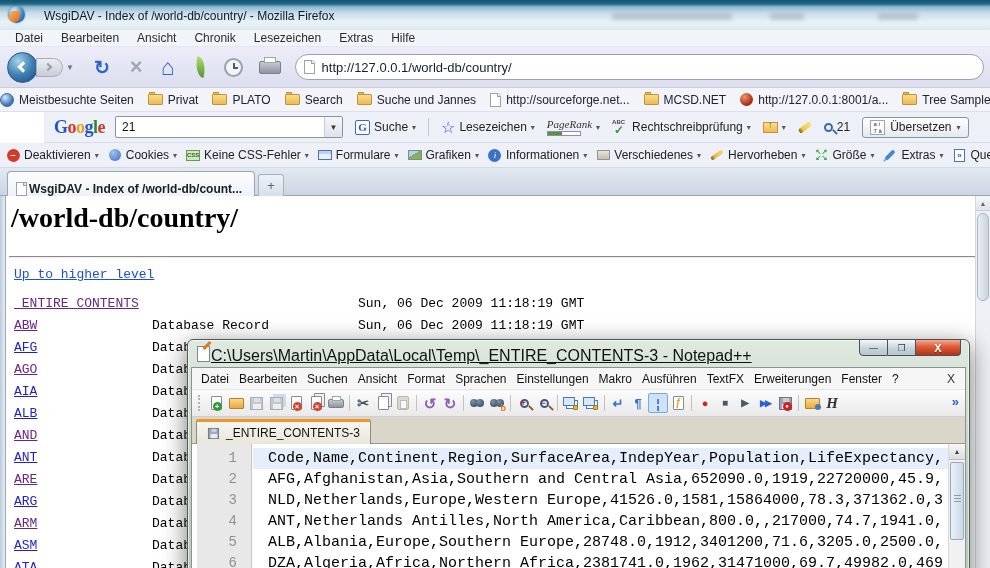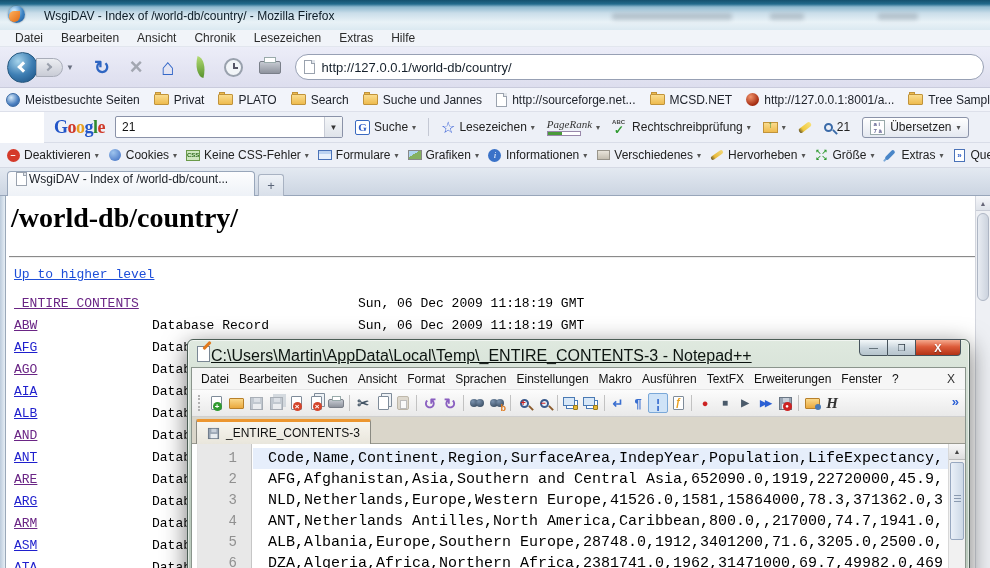--- a/index.html
+++ b/index.html
@@ -46,21 +46,21 @@
   .nav-print{margin-left:16px;width:22px;height:13px;flex:none;border-radius:2px;position:relative;
     background:linear-gradient(180deg,#c6cad2,#8f949e);border:1px solid #7a7f89;}
   .nav-print i{position:absolute;left:4px;top:-5px;width:12px;height:6px;background:#fff;border:1px solid #9aa;}
   .urlbar{flex:1;height:26px;margin:0 6px 0 14px;background:#fff;border:1px solid #97a0b4;
     border-radius:13px;display:flex;align-items:center;padding-left:8px;}
   .ic-page{width:11px;height:14px;background:#fff;border:1px solid #9aa2ae;position:relative;flex:none;}
   .ic-page i{position:absolute;right:-1px;top:-1px;width:4px;height:4px;background:#dfe3e9;border-left:1px solid #9aa2ae;border-bottom:1px solid #9aa2ae;}
   .url-text{font-size:13px;color:#15202b;margin-left:7px;white-space:nowrap;}
 
   .ff-bookmarksbar{position:absolute;left:0;top:88px;width:990px;height:24px;background:#f2f4fa;
-    border-bottom:1px solid #dde0ea;display:flex;align-items:center;padding-left:6px;gap:14px;overflow:hidden;}
+    border-bottom:1px solid #dde0ea;display:flex;align-items:center;gap:14px;overflow:hidden;}
   .bm-item{display:flex;align-items:center;gap:5px;flex:none;}
   .bm-label{font-size:12px;color:#20242c;white-space:nowrap;}
   .ic-folder{width:15px;height:11px;background:linear-gradient(180deg,#fadc8e,#eebb4e);
     border:1px solid #c1933a;border-radius:1px;position:relative;flex:none;}
   .ic-folder i{position:absolute;left:0;top:-3px;width:6px;height:2px;background:#eebb4e;border:1px solid #c1933a;border-bottom:none;}
   .ic-mv{width:14px;height:14px;border-radius:50%;flex:none;
     background:radial-gradient(circle at 35% 30%,#d6e9f8,#4a7fc0 60%,#2a5a96);border:1px solid #3a6aa4;}
   .ic-site{width:13px;height:13px;border-radius:50%;flex:none;
     background:radial-gradient(circle at 35% 30%,#f0926a,#a42a10 70%,#5e1204);}
 
@@ -95,23 +95,23 @@
   .g-tr-ic{width:15px;height:15px;border:1px solid #9aa;background:#fff;font-size:6px;line-height:7px;
     display:flex;flex-wrap:wrap;align-items:center;justify-content:center;color:#226;}
 
   .ff-devbar{position:absolute;left:0;top:143px;width:990px;height:25px;background:#edf0f7;
     border-bottom:1px solid #d5d9e4;display:flex;align-items:center;padding-left:6px;gap:9px;overflow:hidden;}
   .dev-item{display:flex;align-items:center;gap:4px;flex:none;font-size:12px;color:#222;}
   .dev-ic{width:14px;height:14px;display:flex;align-items:center;justify-content:center;flex:none;}
 
   .ff-tabbar{position:absolute;left:0;top:168px;width:990px;height:28px;
     background:linear-gradient(180deg,#e3e9f1,#ccd5e2);border-bottom:1px solid #98a6ba;}
-  .ff-tab{position:absolute;left:7px;top:3px;width:248px;height:25px;display:flex;align-items:flex-start;gap:2px;
+  .ff-tab{position:absolute;left:7px;top:3px;width:248px;height:25px;display:flex;align-items:flex-end;gap:2px;
     background:linear-gradient(180deg,#fdfdfe,#eef2f7);border:1px solid #98a6ba;border-bottom:none;
-    border-radius:4px 4px 0 0;padding:0 8px;}
+    border-radius:4px 4px 0 0;padding:0 8px;font-weight:bold;}
   .ff-tab span{font-size:12px;color:#1a1f26;white-space:nowrap;overflow:hidden;}
   .ff-newtab{position:absolute;left:258px;top:6px;width:26px;height:22px;display:flex;align-items:center;justify-content:center;
     background:linear-gradient(180deg,#eef2f7,#d8dfe9);border:1px solid #a8b2c2;border-bottom:none;border-radius:3px 3px 0 0;
     font-size:13px;color:#5a6578;}
 
   
   .ff-content{position:absolute;left:0;top:196px;width:990px;height:372px;background:#fff;overflow:hidden;}
   .edgeL{position:absolute;left:0;top:0;bottom:0;width:6px;background:linear-gradient(90deg,#bccbdb,#e6eef5);border-right:1px solid #9aa8b8;}
   .page-h1{position:absolute;left:11px;top:6px;font-family:"Liberation Serif",serif;font-weight:bold;font-size:28px;color:#000;}
   .page-hr{position:absolute;left:9px;top:60px;width:976px;height:2px;border-top:1px solid #8a8a8a;border-bottom:1px solid #eee;}

